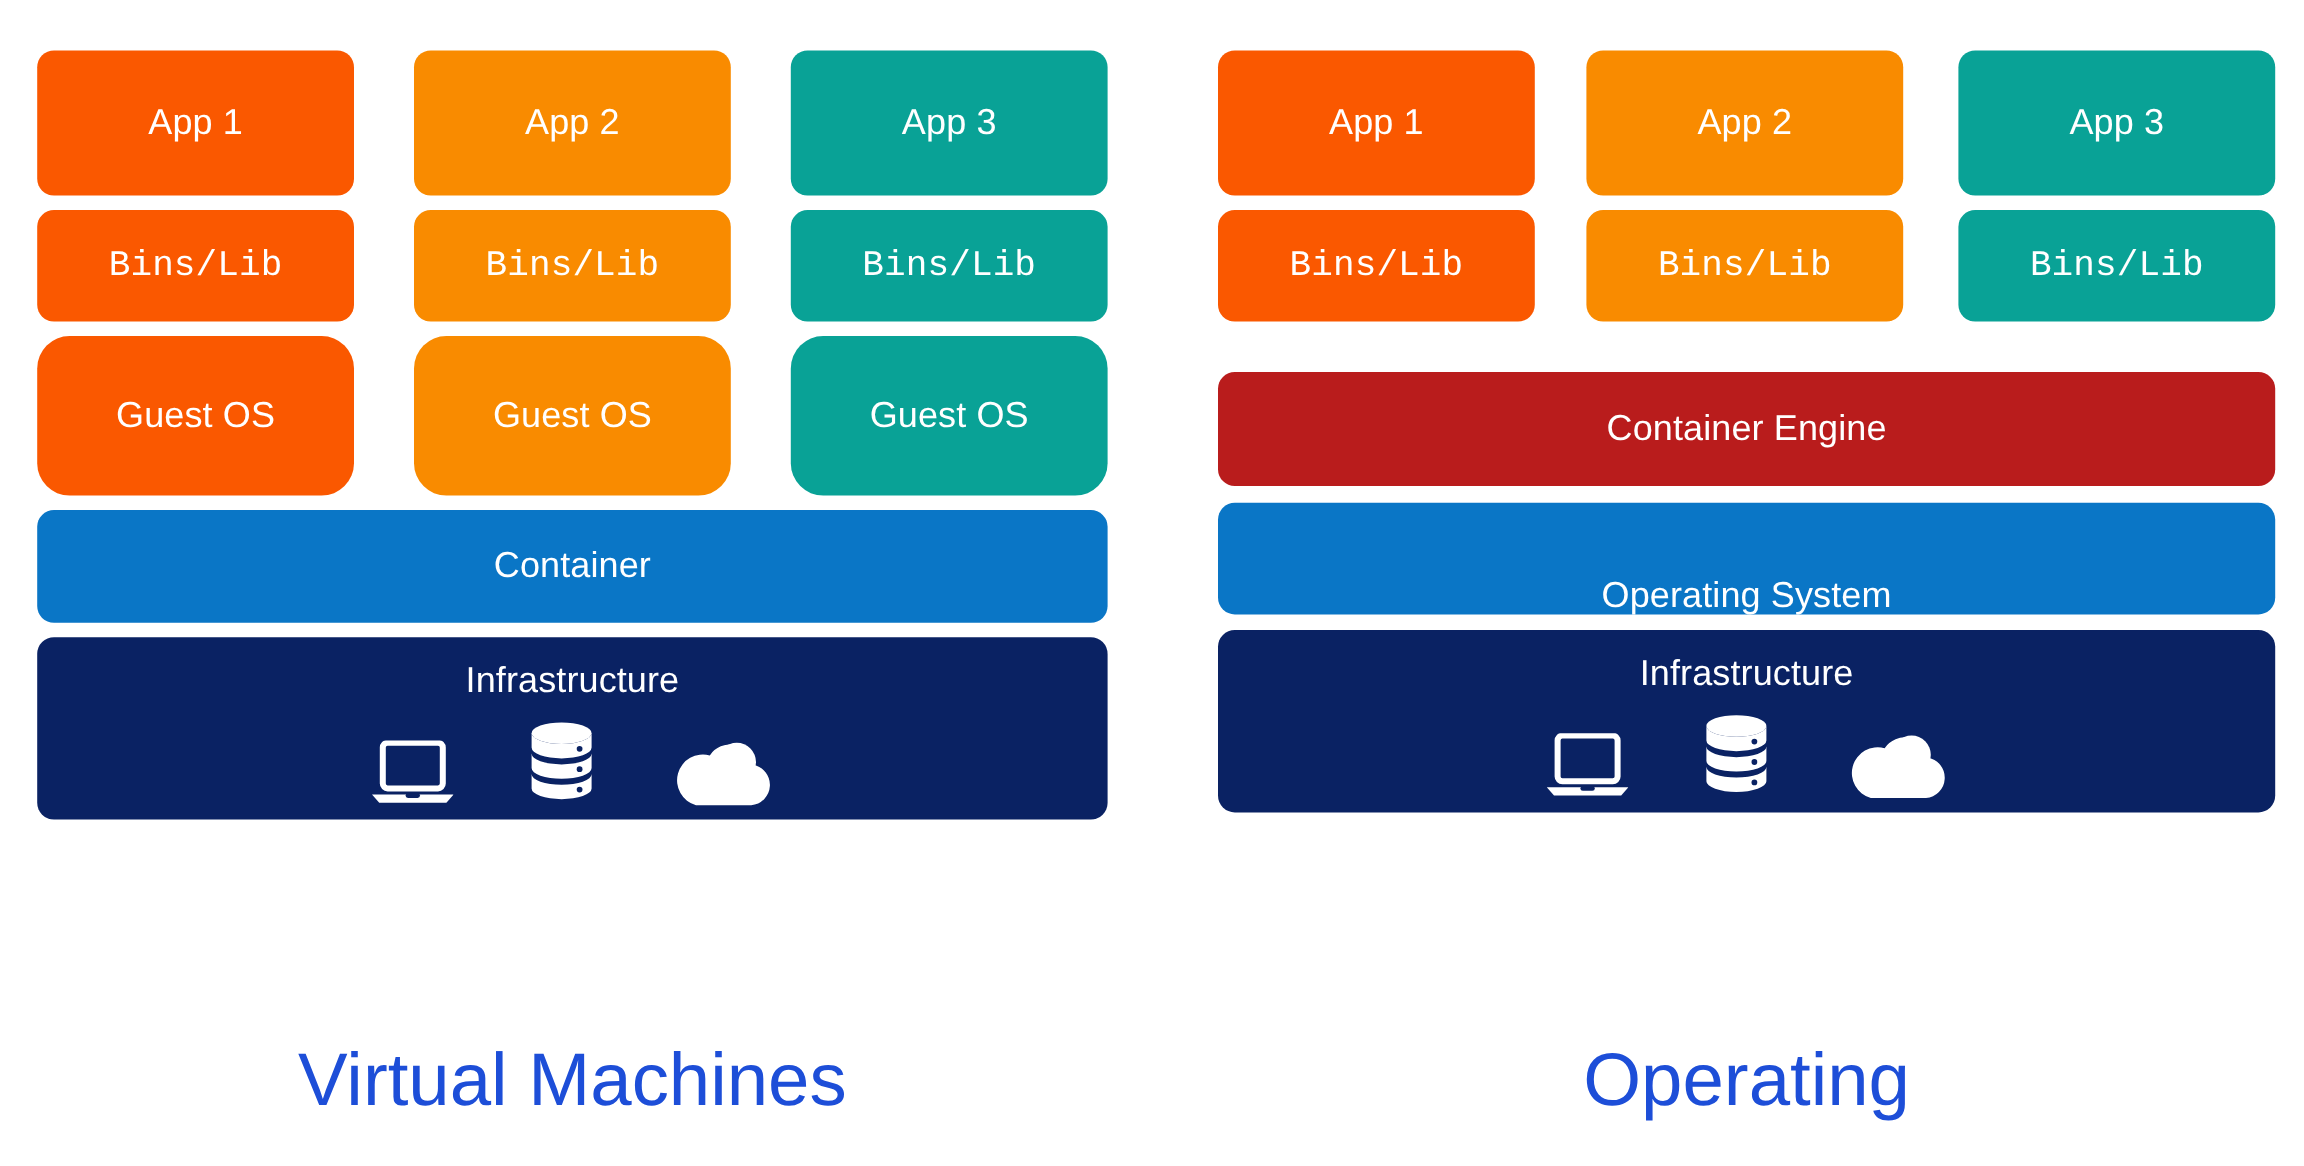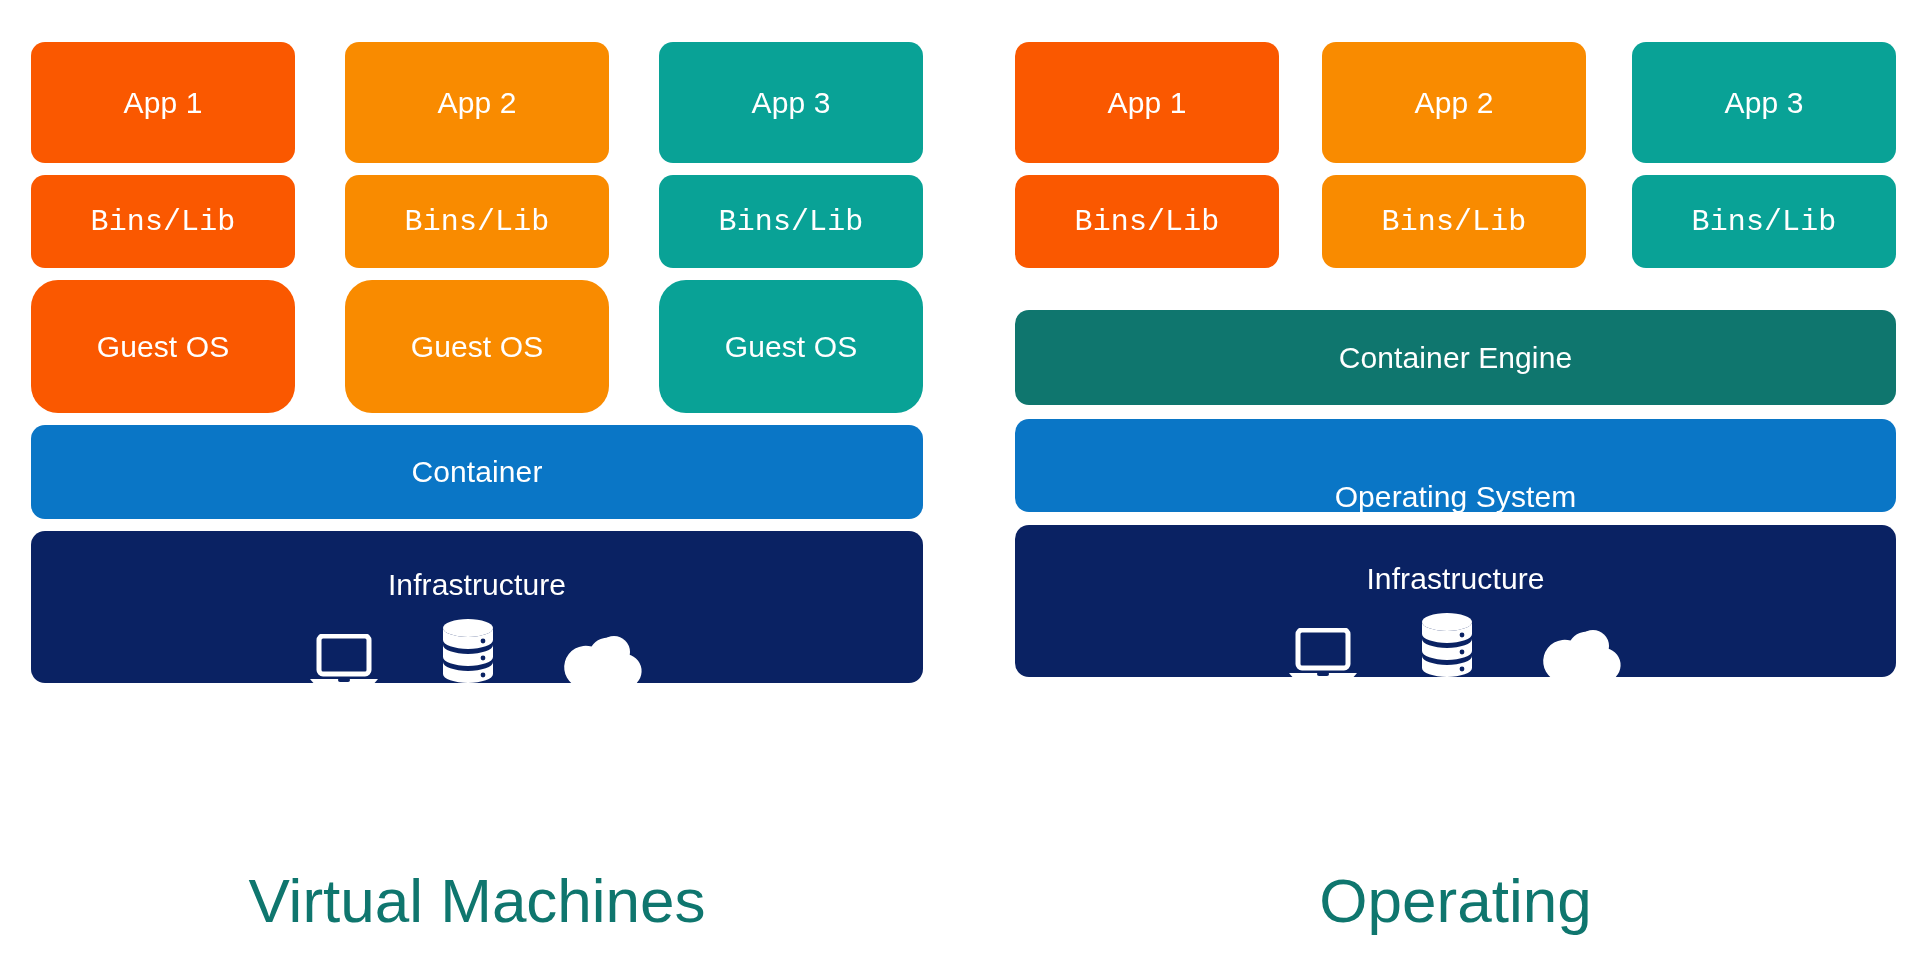--- a/index.html
+++ b/index.html
@@ -44,36 +44,36 @@
     white-space: nowrap;
   }
 
   
   .bar {
     flex-direction: column;
     justify-content: center;
   }
   .bar.with-icons {
     justify-content: flex-start;
-    padding-top: 39px;
+    padding-top: 22px;
   }
 
   .icon-row {
     display: flex;
     align-items: flex-end;
     justify-content: center;
     gap: 62px;
     margin-top: 18px;
   }
   .icon-row svg { display: block; }
 
   
   .caption {
     position: absolute;
-    color: #0f766e;
+    color: #1d4ed8;
     font-size: 62px;
     font-weight: 400;
     line-height: 1;
     text-align: center;
     white-space: nowrap;
   }
 
   
   
   .L1 { left: 31px;  width: 264px; }
@@ -189,21 +189,21 @@
       <span class="box-label">Bins/Lib</span>
     </div>
 
     <div class="box R3 rowApp" style="background:#09A296">
       <span class="box-label">App 3</span>
     </div>
     <div class="box R3 rowBins" style="background:#09A296">
       <span class="box-label">Bins/Lib</span>
     </div>
 
-    <div class="box bar Rwide rowEngine" style="background:#0f766e">
+    <div class="box bar Rwide rowEngine" style="background:#b91c1c">
       <span class="box-label">Container Engine</span>
     </div>
 
     <div class="box bar Rwide rowOS" style="background:#0A76C6">
       <span class="box-label">Operating System</span>
     </div>
 
     <div class="box bar with-icons Rwide rowInfraR" style="background:#0A2263; height:152px;">
       <span class="box-label">Infrastructure</span>
       <div class="icon-row">

